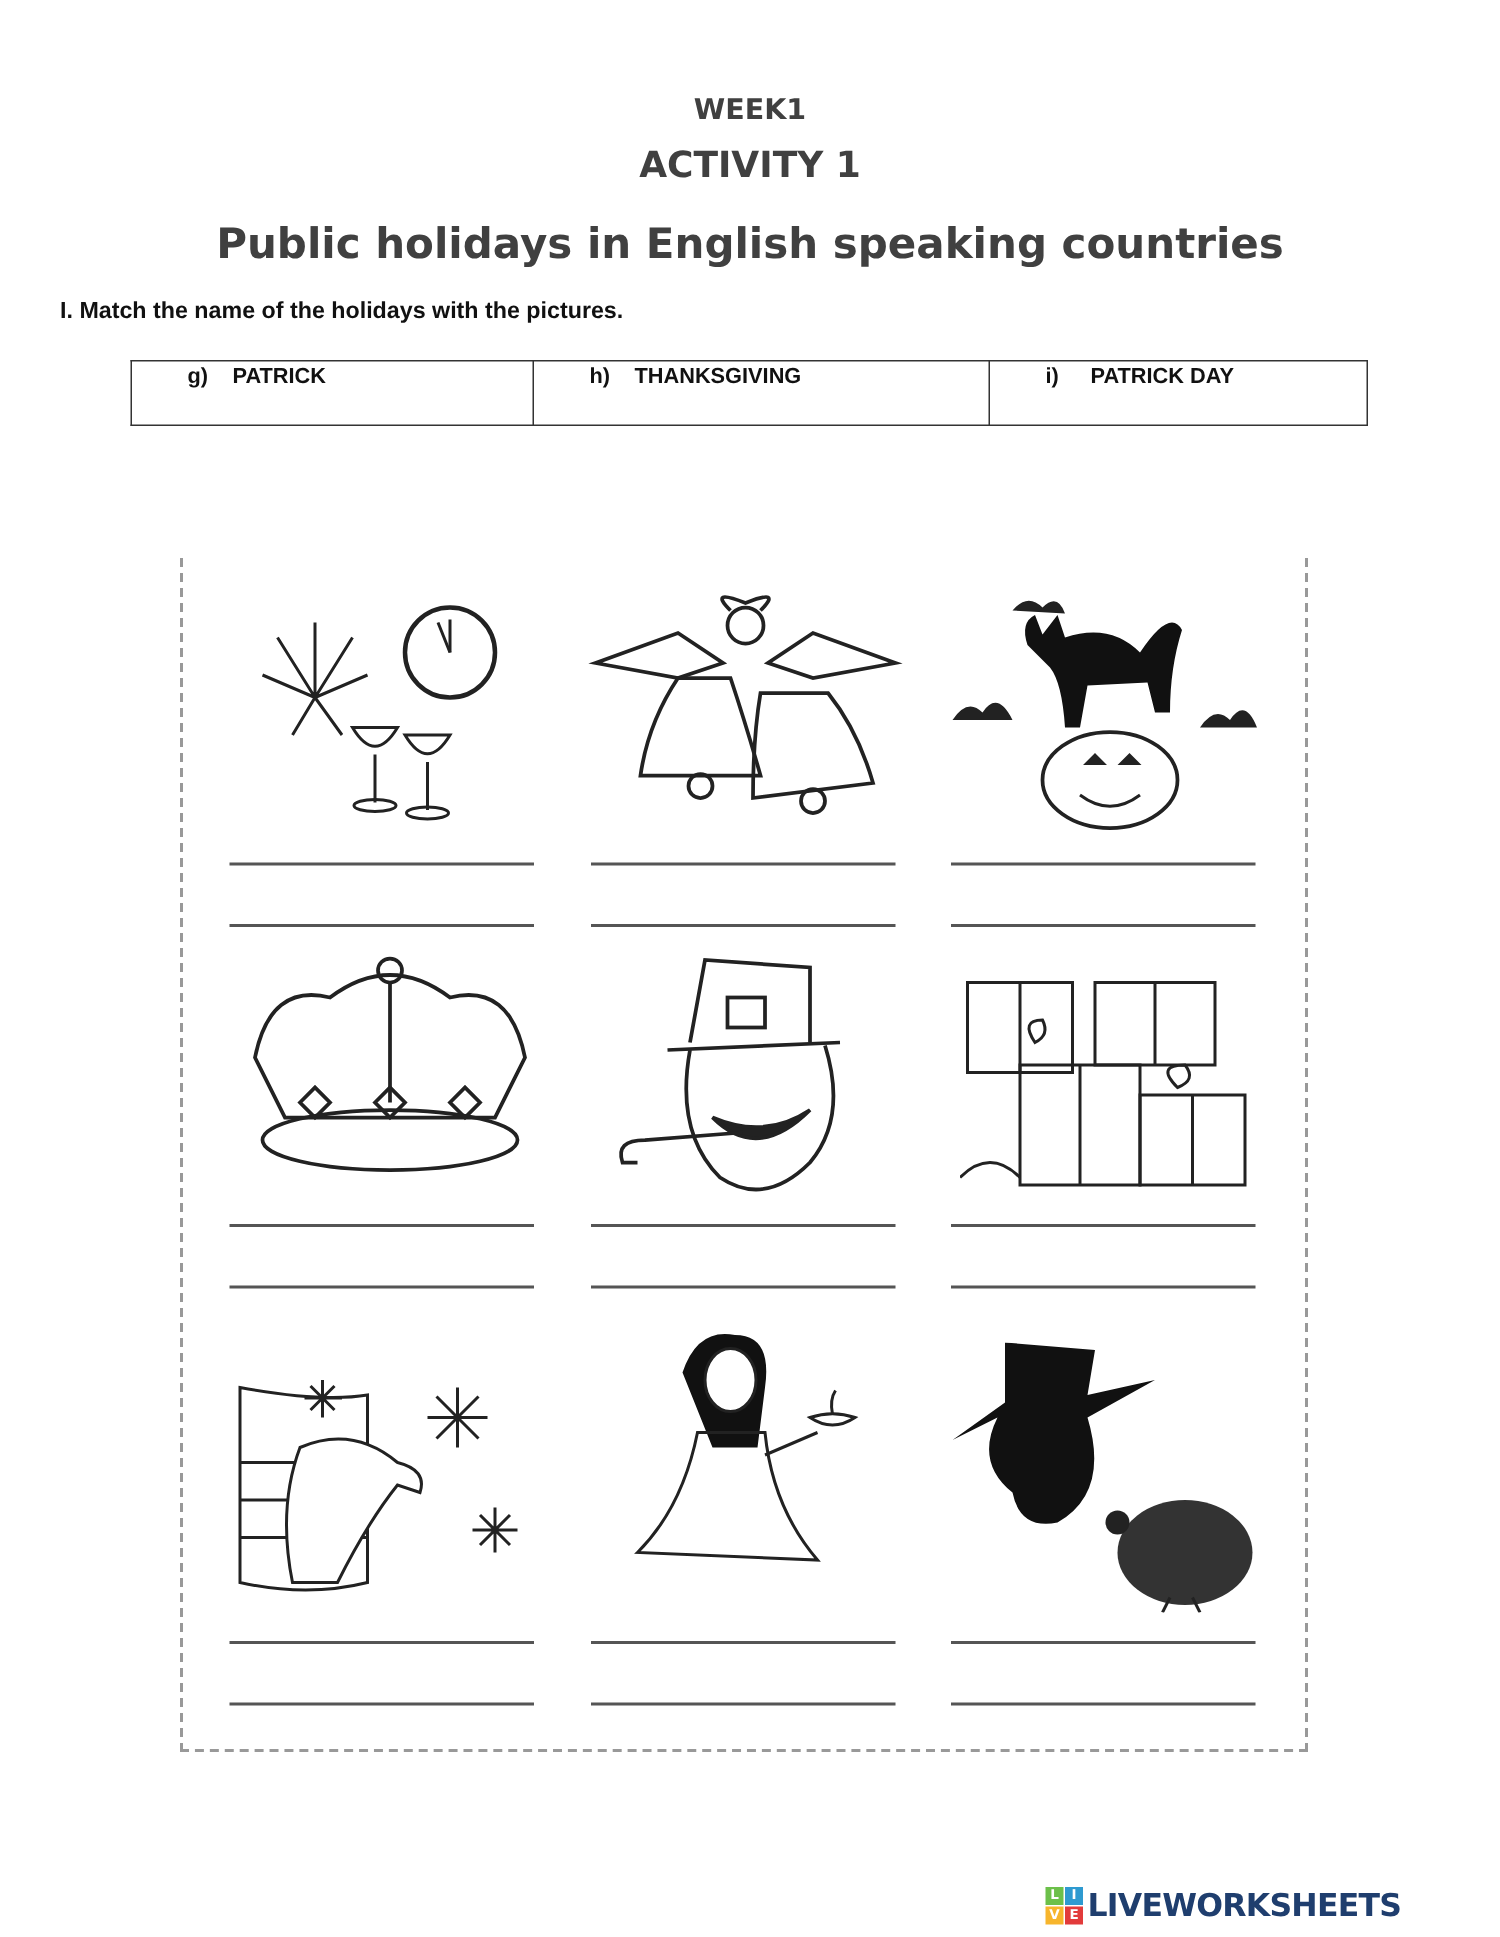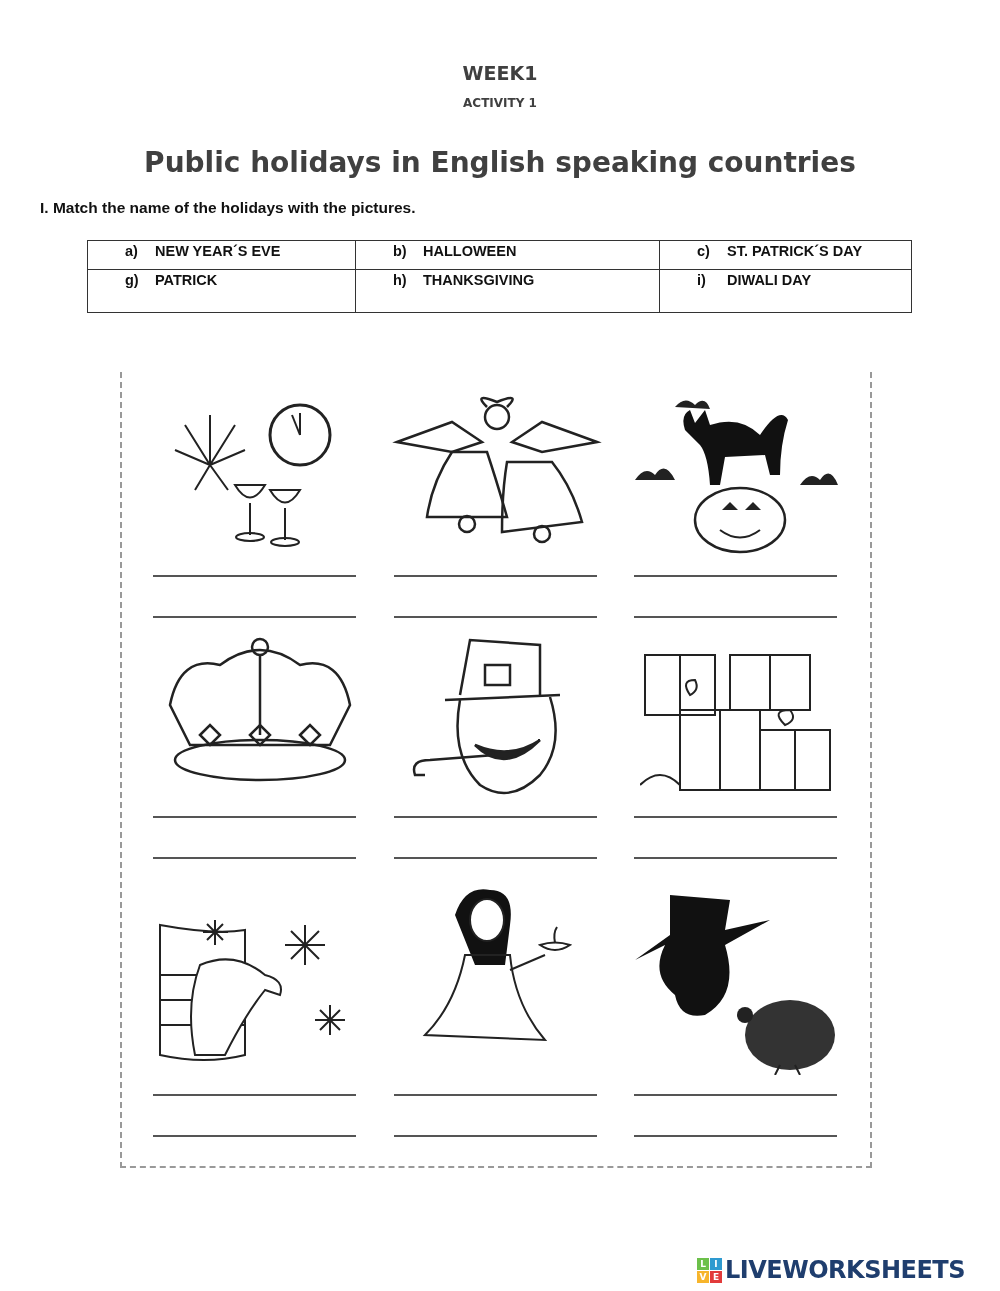--- a/index.html
+++ b/index.html
@@ -1,56 +1,51 @@
 <!DOCTYPE html>
 <html><head>
 <meta charset="utf-8">
 <style>
   html, body { margin:0; padding:0; background:#ffffff; }
   body { width:1000px; height:1291px; position:relative; overflow:hidden; font-family:"Liberation Sans", sans-serif; color:#111; }
   .title { position:absolute; left:0; width:1000px; text-align:center; color:#404040; font-family:"DejaVu Sans", sans-serif; font-weight:bold; }
   #t1 { top:62px; font-size:19px; }
-  #t2 { top:96px; font-size:12px; }
+  #t2 { top:96px; font-size:24px; }
   #t3 { top:146px; font-size:28px; }
   #instr { position:absolute; left:40px; top:199px; font-size:15.5px; font-weight:bold; font-family:"Liberation Sans", sans-serif; }
   table.opts { position:absolute; left:87px; top:240px; width:825px; border-collapse:collapse; font-family:"Liberation Sans", sans-serif; font-weight:bold; font-size:14.5px; }
   table.opts td { border:1px solid #333; height:26px; vertical-align:top; padding:2px 0 0 0; }
   table.opts tr.last td { height:40px; }
   table.opts td.c1 { width:230px; padding-left:37px; }
   table.opts td.c2 { width:266px; padding-left:37px; }
   table.opts td.c3 { padding-left:37px; }
   .lt { display:inline-block; width:30px; }
   .frame { position:absolute; left:120px; top:372px; width:752px; height:796px; border-left:2px dashed #999; border-right:2px dashed #999; border-bottom:2px dashed #999; box-sizing:border-box; }
   .pic { position:absolute; width:210px; height:170px; }
   .line { position:absolute; height:2px; background:#555; width:203px; }
   .logo { position:absolute; left:697px; top:1253px; height:34px; display:flex; align-items:center; }
   .logo .blocks { display:grid; grid-template-columns:12px 12px; grid-template-rows:12px 12px; gap:1px; margin-right:3px; }
   .logo .blocks span { font-size:9px; font-weight:bold; color:#fff; text-align:center; line-height:12px; font-family:"DejaVu Sans", sans-serif; }
-  .logo .word { font-family:"DejaVu Sans", sans-serif; font-weight:bold; font-size:24px; color:#1f3e6e; letter-spacing:-0.5px; }
+  .logo .word { font-family:"DejaVu Sans", sans-serif; font-weight:bold; font-size:21px; color:#1f3e6e; letter-spacing:-0.5px; }
 </style>
 </head>
 <body>
 
 <div class="title" id="t1">WEEK1</div>
 <div class="title" id="t2">ACTIVITY 1</div>
 <div class="title" id="t3">Public holidays in English speaking countries</div>
 
 <div id="instr">I. Match the name of the holidays with the pictures.</div>
 
 <table class="opts">
   <tbody>
-      <tr>
-    <td class="c1"><span class="lt">a)</span><span>NEW YEAR´S EVE</span></td>
-    <td class="c2"><span class="lt">b)</span><span>HALLOWEEN</span></td>
-    <td class="c3"><span class="lt">c)</span><span>ST. PATRICK´S DAY</span></td>
-  </tr>
   <tr class="last">
     <td class="c1"><span class="lt">g)</span><span>PATRICK</span></td>
     <td class="c2"><span class="lt">h)</span><span>THANKSGIVING</span></td>
-    <td class="c3"><span class="lt">i)</span><span>DIWALI DAY</span></td>
+    <td class="c3"><span class="lt">i)</span><span>PATRICK DAY</span></td>
   </tr>
 </tbody>
   </table>
 
 <div class="frame"></div>
 
 <div class="pic" style="left:160px;top:395px">
   <svg width="200" height="160" viewBox="0 0 200 160">
     <g stroke="#222" fill="none" stroke-width="2">
       <path d="M50 70 L50 20 M50 70 L25 30 M50 70 L75 30 M50 70 L15 55 M50 70 L85 55 M50 70 L35 95 M50 70 L68 95"></path>

